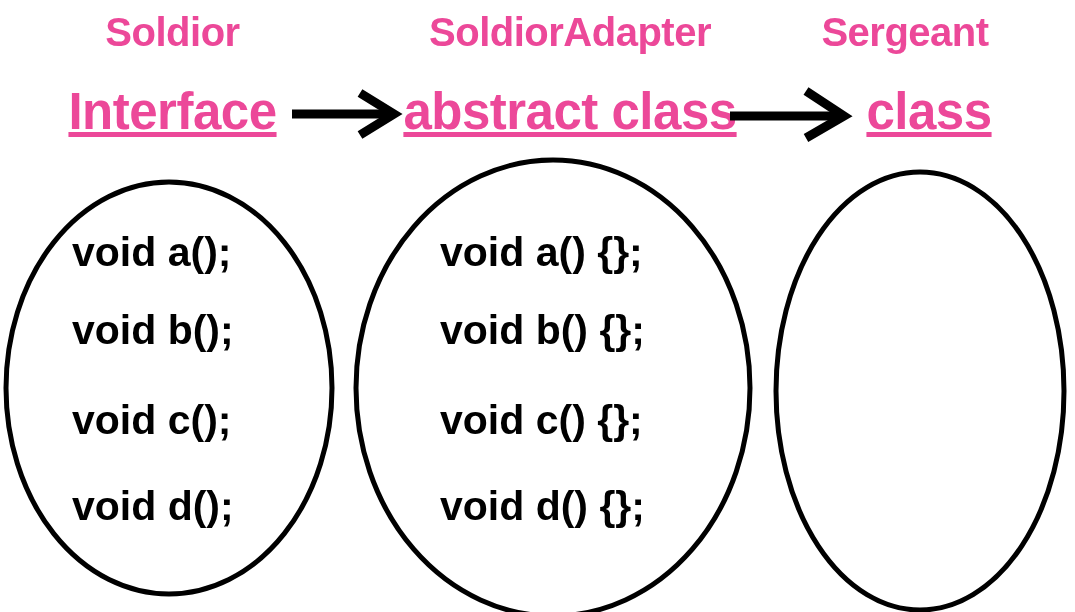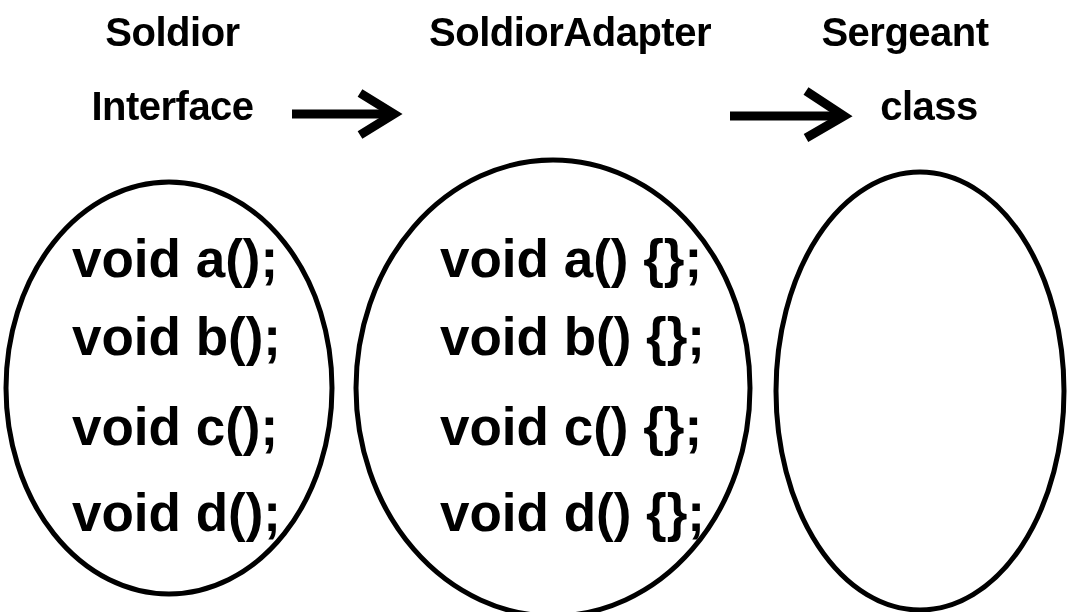--- a/index.html
+++ b/index.html
@@ -13,35 +13,36 @@
   #canvas {
     position: relative;
     width: 1075px;
     height: 612px;
     background: #ffffff;
     overflow: hidden;
   }
   .hdr {
     position: absolute;
     font-weight: bold;
-    color: #000000;
+    color: #ec4899;
     white-space: nowrap;
     text-align: center;
     letter-spacing: -0.5px;
     line-height: 1;
   }
   
   .hdr-row1 {
     font-size: 40px;
     top: 12px;
   }
   
   .hdr-row2 {
-    font-size: 40px;
+    font-size: 51px;
     top: 86px;
+    text-decoration: underline;
   }
   #h-soldior      { left: 0px;   width: 345px; }
   #h-adapter      { left: 395px; width: 350px; }
   #h-sergeant     { left: 780px; width: 250px; }
   #h-interface    { left: 0px;   width: 345px; }
   #h-abstract     { left: 395px; width: 350px; }
   #h-class        { left: 820px; width: 180px; text-align: center; padding-left: 38px; box-sizing: border-box;}
 
   .arrow-svg {
     position: absolute;
@@ -53,21 +54,21 @@
   .ellipse-svg {
     position: absolute;
     overflow: visible;
   }
   #ellipse-1 { left: 0px;   top: 172px; }
   #ellipse-2 { left: 352px; top: 154px; }
   #ellipse-3 { left: 772px; top: 168px; }
 
   .sig {
     position: absolute;
-    font-size: 53px;
+    font-size: 41px;
     font-weight: bold;
     color: #000000;
     white-space: nowrap;
     line-height: 1;
   }
   .col1 .sig { left: 72px; }
   .col2 .sig { left: 440px; }
 
   .sig-0 { top: 232px; }
   .sig-1 { top: 310px; }
@@ -77,20 +78,21 @@
 </head>
 <body>
 
 <div id="canvas">
 
   <div class="hdr hdr-row1" id="h-soldior">Soldior</div>
   <div class="hdr hdr-row1" id="h-adapter">SoldiorAdapter</div>
   <div class="hdr hdr-row1" id="h-sergeant">Sergeant</div>
 
   <div class="hdr hdr-row2" id="h-interface">Interface</div>
+  <div class="hdr hdr-row2" id="h-abstract">abstract class</div>
   <div class="hdr hdr-row2" id="h-class">class</div>
 
   <svg class="arrow-svg" id="arrow-1" width="112" height="52" viewBox="0 0 112 52">
     <line x1="4" y1="26" x2="100" y2="26" stroke="#000000" stroke-width="9" stroke-linecap="butt"></line>
     <polyline points="72,5 106,26 72,47" fill="none" stroke="#000000" stroke-width="9" stroke-linecap="butt" stroke-linejoin="miter"></polyline>
   </svg>
 
   <svg class="arrow-svg" id="arrow-2" width="126" height="56" viewBox="0 0 126 56">
     <line x1="4" y1="30" x2="112" y2="30" stroke="#000000" stroke-width="9" stroke-linecap="butt"></line>
     <polyline points="80,5 118,30 80,52" fill="none" stroke="#000000" stroke-width="9" stroke-linecap="butt" stroke-linejoin="miter"></polyline>

